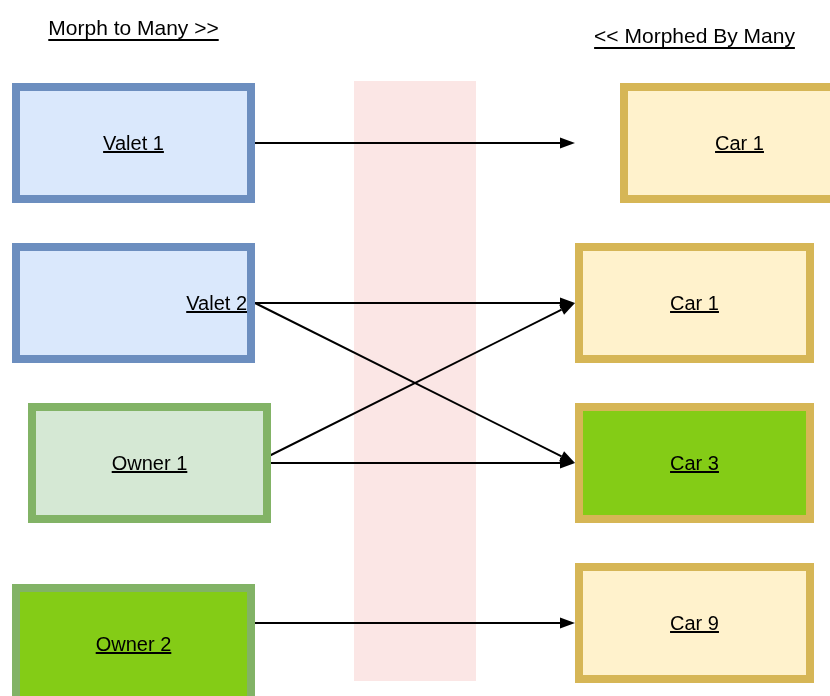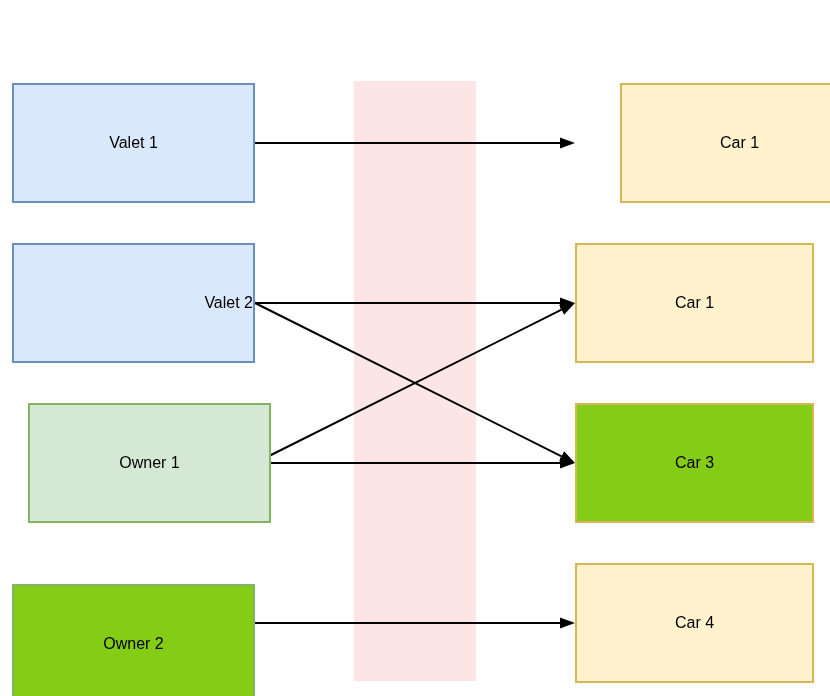--- a/index.html
+++ b/index.html
@@ -39,33 +39,36 @@
     left: 0;
     top: 0;
     width: 830px;
     height: 696px;
   }
   .node {
     position: absolute;
     width: 243px;
     height: 120px;
     box-sizing: border-box;
-    border: 2px solid #1d4ed8;
+    border: 8px solid #1d4ed8;
     display: flex;
     align-items: center;
     justify-content: center;
-    font-size: 16px;
+    font-size: 20px;
     color: #000000;
+    text-decoration: underline;
   }
   .node.right-node { width: 239px; }
 </style>
 </head>
 <body>
 
 <div class="canvas">
+  <div class="col-title left">Morph to Many &gt;&gt;</div>
+  <div class="col-title right">&lt;&lt; Morphed By Many</div>
   <div class="band" style="background: rgba(248, 206, 204, 0.5);"></div>
   <svg id="edges-layer" viewBox="0 0 830 696" xmlns="http://www.w3.org/2000/svg">
       <line x1="255" y1="143" x2="560" y2="143" stroke="#000000" stroke-width="2"></line>
       <polygon points="575,143 560,148.5 560,137.5" fill="#000000"></polygon>
       <line x1="255" y1="303" x2="560" y2="303" stroke="#000000" stroke-width="2"></line>
       <polygon points="575,303 560,308.5 560,297.5" fill="#000000"></polygon>
       <line x1="255" y1="303" x2="561.5835921350013" y2="456.2917960675006" stroke="#000000" stroke-width="2"></line>
       <polygon points="575,463 559.1239173597514,461.21114561800016 564.0432669102511,451.3724465170011" fill="#000000"></polygon>
       <line x1="255" y1="463" x2="561.5835921350013" y2="309.7082039324994" stroke="#000000" stroke-width="2"></line>
       <polygon points="575,303 564.0432669102511,314.6275534829989 559.1239173597514,304.78885438199984" fill="#000000"></polygon>
@@ -92,16 +95,16 @@
       <div class="node right-node" style="top: 83px; left: 575px; background: rgb(255, 242, 204); border-color: rgb(214, 182, 86); margin-left: 45px;">
         <span>Car 1</span>
       </div>
       <div class="node right-node" style="top: 243px; left: 575px; background: rgb(255, 242, 204); border-color: rgb(214, 182, 86);">
         <span>Car 1</span>
       </div>
       <div class="node right-node" style="top: 403px; left: 575px; background: #84cc16; border-color: rgb(214, 182, 86);">
         <span>Car 3</span>
       </div>
       <div class="node right-node" style="top: 563px; left: 575px; background: rgb(255, 242, 204); border-color: rgb(214, 182, 86);">
-        <span>Car 4</span>
+        <span>Car 9</span>
       </div>
     </div>
 </div>
 
 </body></html>

